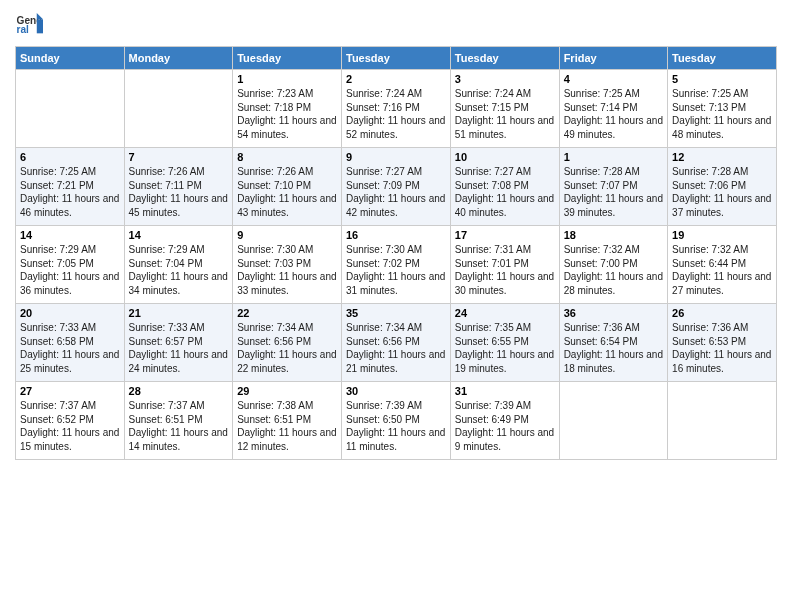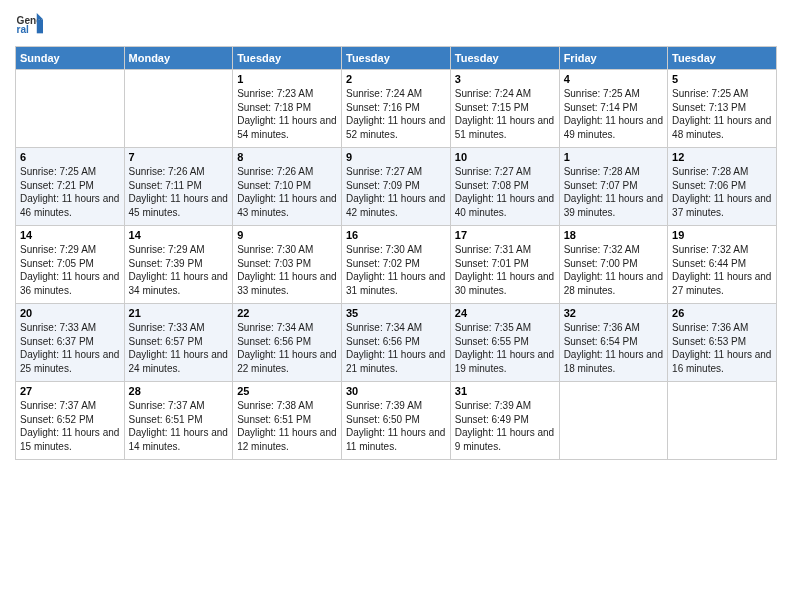--- a/index.html
+++ b/index.html
@@ -212,21 +212,21 @@
         <tr class="row-odd">
           <td>
             <span class="day-number">14</span>
             <div class="day-info">Sunrise: 7:29 AM
 Sunset: 7:05 PM
 Daylight: 11 hours and 36 minutes.</div>
           </td>
           <td>
             <span class="day-number">14</span>
             <div class="day-info">Sunrise: 7:29 AM
-Sunset: 7:39 PM
+Sunset: 7:04 PM
 Daylight: 11 hours and 34 minutes.</div>
           </td>
           <td>
             <span class="day-number">9</span>
             <div class="day-info">Sunrise: 7:30 AM
 Sunset: 7:03 PM
 Daylight: 11 hours and 33 minutes.</div>
           </td>
           <td>
             <span class="day-number">16</span>
@@ -250,21 +250,21 @@
             <span class="day-number">19</span>
             <div class="day-info">Sunrise: 7:32 AM
 Sunset: 6:44 PM
 Daylight: 11 hours and 27 minutes.</div>
           </td>
         </tr>
         <tr class="row-even">
           <td>
             <span class="day-number">20</span>
             <div class="day-info">Sunrise: 7:33 AM
-Sunset: 6:37 PM
+Sunset: 6:58 PM
 Daylight: 11 hours and 25 minutes.</div>
           </td>
           <td>
             <span class="day-number">21</span>
             <div class="day-info">Sunrise: 7:33 AM
 Sunset: 6:57 PM
 Daylight: 11 hours and 24 minutes.</div>
           </td>
           <td>
             <span class="day-number">22</span>
@@ -278,21 +278,21 @@
 Sunset: 6:56 PM
 Daylight: 11 hours and 21 minutes.</div>
           </td>
           <td>
             <span class="day-number">24</span>
             <div class="day-info">Sunrise: 7:35 AM
 Sunset: 6:55 PM
 Daylight: 11 hours and 19 minutes.</div>
           </td>
           <td>
-            <span class="day-number">32</span>
+            <span class="day-number">36</span>
             <div class="day-info">Sunrise: 7:36 AM
 Sunset: 6:54 PM
 Daylight: 11 hours and 18 minutes.</div>
           </td>
           <td>
             <span class="day-number">26</span>
             <div class="day-info">Sunrise: 7:36 AM
 Sunset: 6:53 PM
 Daylight: 11 hours and 16 minutes.</div>
           </td>
@@ -304,21 +304,21 @@
 Sunset: 6:52 PM
 Daylight: 11 hours and 15 minutes.</div>
           </td>
           <td>
             <span class="day-number">28</span>
             <div class="day-info">Sunrise: 7:37 AM
 Sunset: 6:51 PM
 Daylight: 11 hours and 14 minutes.</div>
           </td>
           <td>
-            <span class="day-number">25</span>
+            <span class="day-number">29</span>
             <div class="day-info">Sunrise: 7:38 AM
 Sunset: 6:51 PM
 Daylight: 11 hours and 12 minutes.</div>
           </td>
           <td>
             <span class="day-number">30</span>
             <div class="day-info">Sunrise: 7:39 AM
 Sunset: 6:50 PM
 Daylight: 11 hours and 11 minutes.</div>
           </td>

